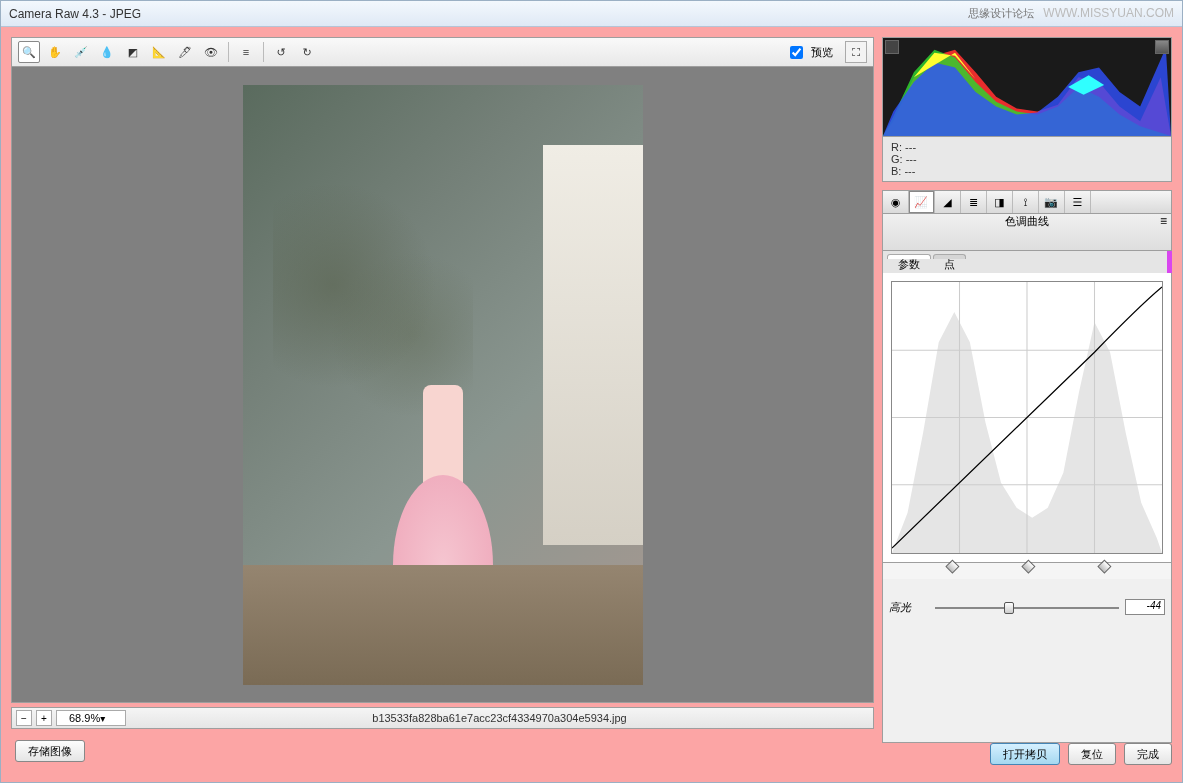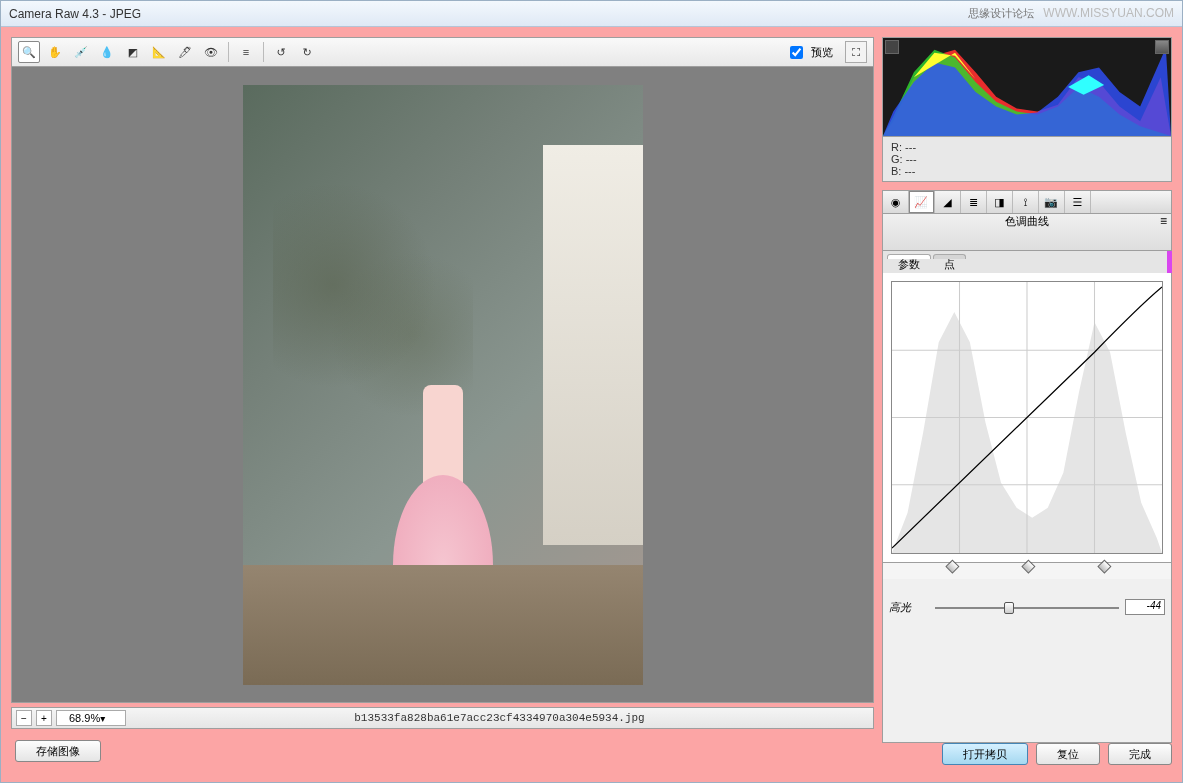--- a/index.html
+++ b/index.html
@@ -21,23 +21,23 @@
 .photo { width: 400px; height: 600px; background: linear-gradient(135deg, #5a6b5e 0%, #748078 30%, #8a9690 60%, #a89890 100%); position: relative; overflow: hidden; }
 .photo::before { content: ""; position: absolute; top: 60px; right: 0; width: 100px; height: 400px; background: linear-gradient(#f0ede5,#d5d0c5); }
 .photo::after { content: ""; position: absolute; bottom: 0; left: 0; right: 0; height: 120px; background: linear-gradient(#958570,#7a6b55); }
 .figure { position: absolute; left: 150px; top: 300px; width: 100px; height: 280px; }
 .figure-body { width: 40px; height: 100px; background: #f8d5d0; margin: 0 auto; border-radius: 8px 8px 0 0; }
 .figure-dress { width: 100px; height: 180px; background: radial-gradient(ellipse, #f5c5d0, #eea5b8); border-radius: 50% 50% 20% 20%; margin-top: -10px; }
 .wall-texture { position: absolute; top: 100px; left: 30px; width: 200px; height: 250px; background: radial-gradient(circle at 30% 40%, rgba(90,100,80,.6), transparent 50%), radial-gradient(circle at 70% 60%, rgba(100,110,90,.5), transparent 40%); }
 .zoom-bar { height: 22px; background: linear-gradient(#f5f5f5,#e5e5e5); border: 1px solid #9e9e9e; display: flex; align-items: center; padding: 0 4px; gap: 4px; margin-top: 4px; }
 .zoom-btn { width: 16px; height: 16px; border: 1px solid #aaa; background: #fff; display: flex; align-items: center; justify-content: center; cursor: pointer; font-size: 10px; }
 .zoom-sel { width: 70px; height: 16px; border: 1px solid #aaa; background: #fff; font-size: 10px; padding: 0 12px; display: flex; align-items: center; }
-.filename { flex: 1; text-align: center; color: #333; font-family: Liberation Mono, monospace; }
+.filename { flex: 1; text-align: center; color: #333; font-family: Liberation Sans, sans-serif; }
 .bottom-bar { height: 28px; display: flex; align-items: center; gap: 10px; margin-top: 8px; padding: 0 4px; }
-.btn { height: 22px; padding: 0 20px; background: linear-gradient(#fdfdfd,#e5e5e5); border: 1px solid #888; border-radius: 3px; cursor: pointer; display: flex; align-items: center; }
+.btn { height: 22px; padding: 0 12px; background: linear-gradient(#fdfdfd,#e5e5e5); border: 1px solid #888; border-radius: 3px; cursor: pointer; display: flex; align-items: center; }
 .btn.primary { background: linear-gradient(#d5f0ff,#a5d8f0); border-color: #4585b5; }
 .link { color: #0055cc; text-decoration: underline; cursor: pointer; flex: 1; text-align: center; }
 .histogram { height: 100px; background: #1a1a1a; border: 1px solid #9e9e9e; position: relative; }
 .histogram svg { width: 100%; height: 100%; }
 .hist-corner { position: absolute; width: 14px; height: 14px; background: #444; border: 1px solid #666; }
 .hist-corner.tl { top: 2px; left: 2px; }
 .hist-corner.tr { top: 2px; right: 2px; background: linear-gradient(#888,#555); }
 .rgb-readout { background: #e8e8e8; border: 1px solid #9e9e9e; border-top: none; padding: 4px 8px; font-family: monospace; font-size: 10px; color: #333; }
 .panel-tabs { height: 24px; background: linear-gradient(#f5f5f5,#dadada); border: 1px solid #9e9e9e; display: flex; align-items: center; gap: 0; margin-top: 8px; }
 .ptab { width: 26px; height: 22px; border-right: 1px solid #bbb; display: flex; align-items: center; justify-content: center; cursor: pointer; }

